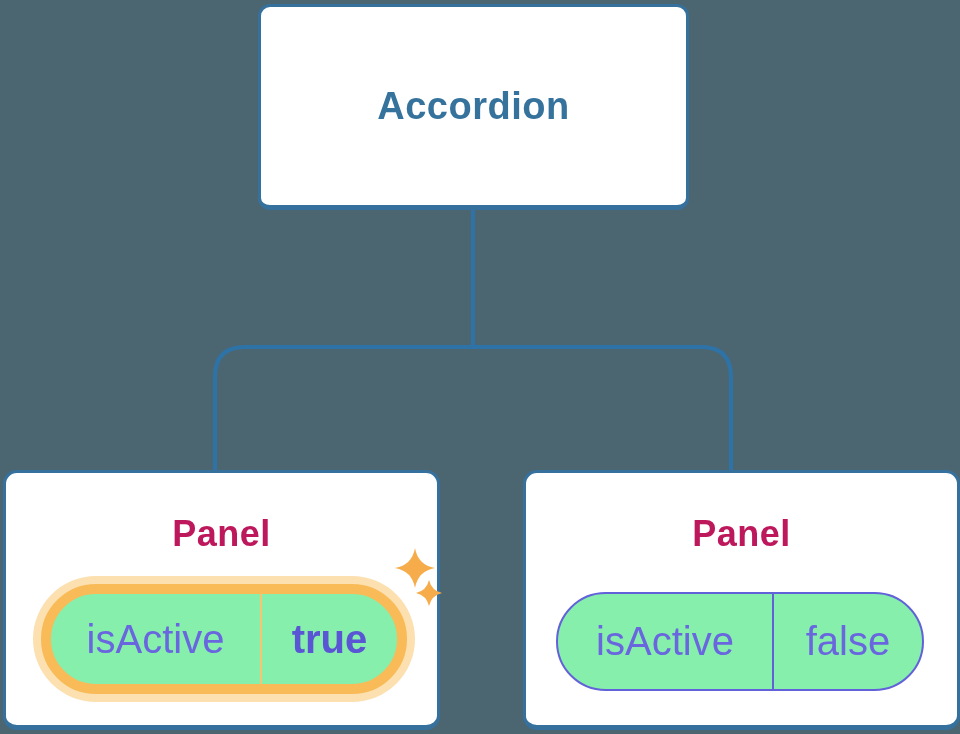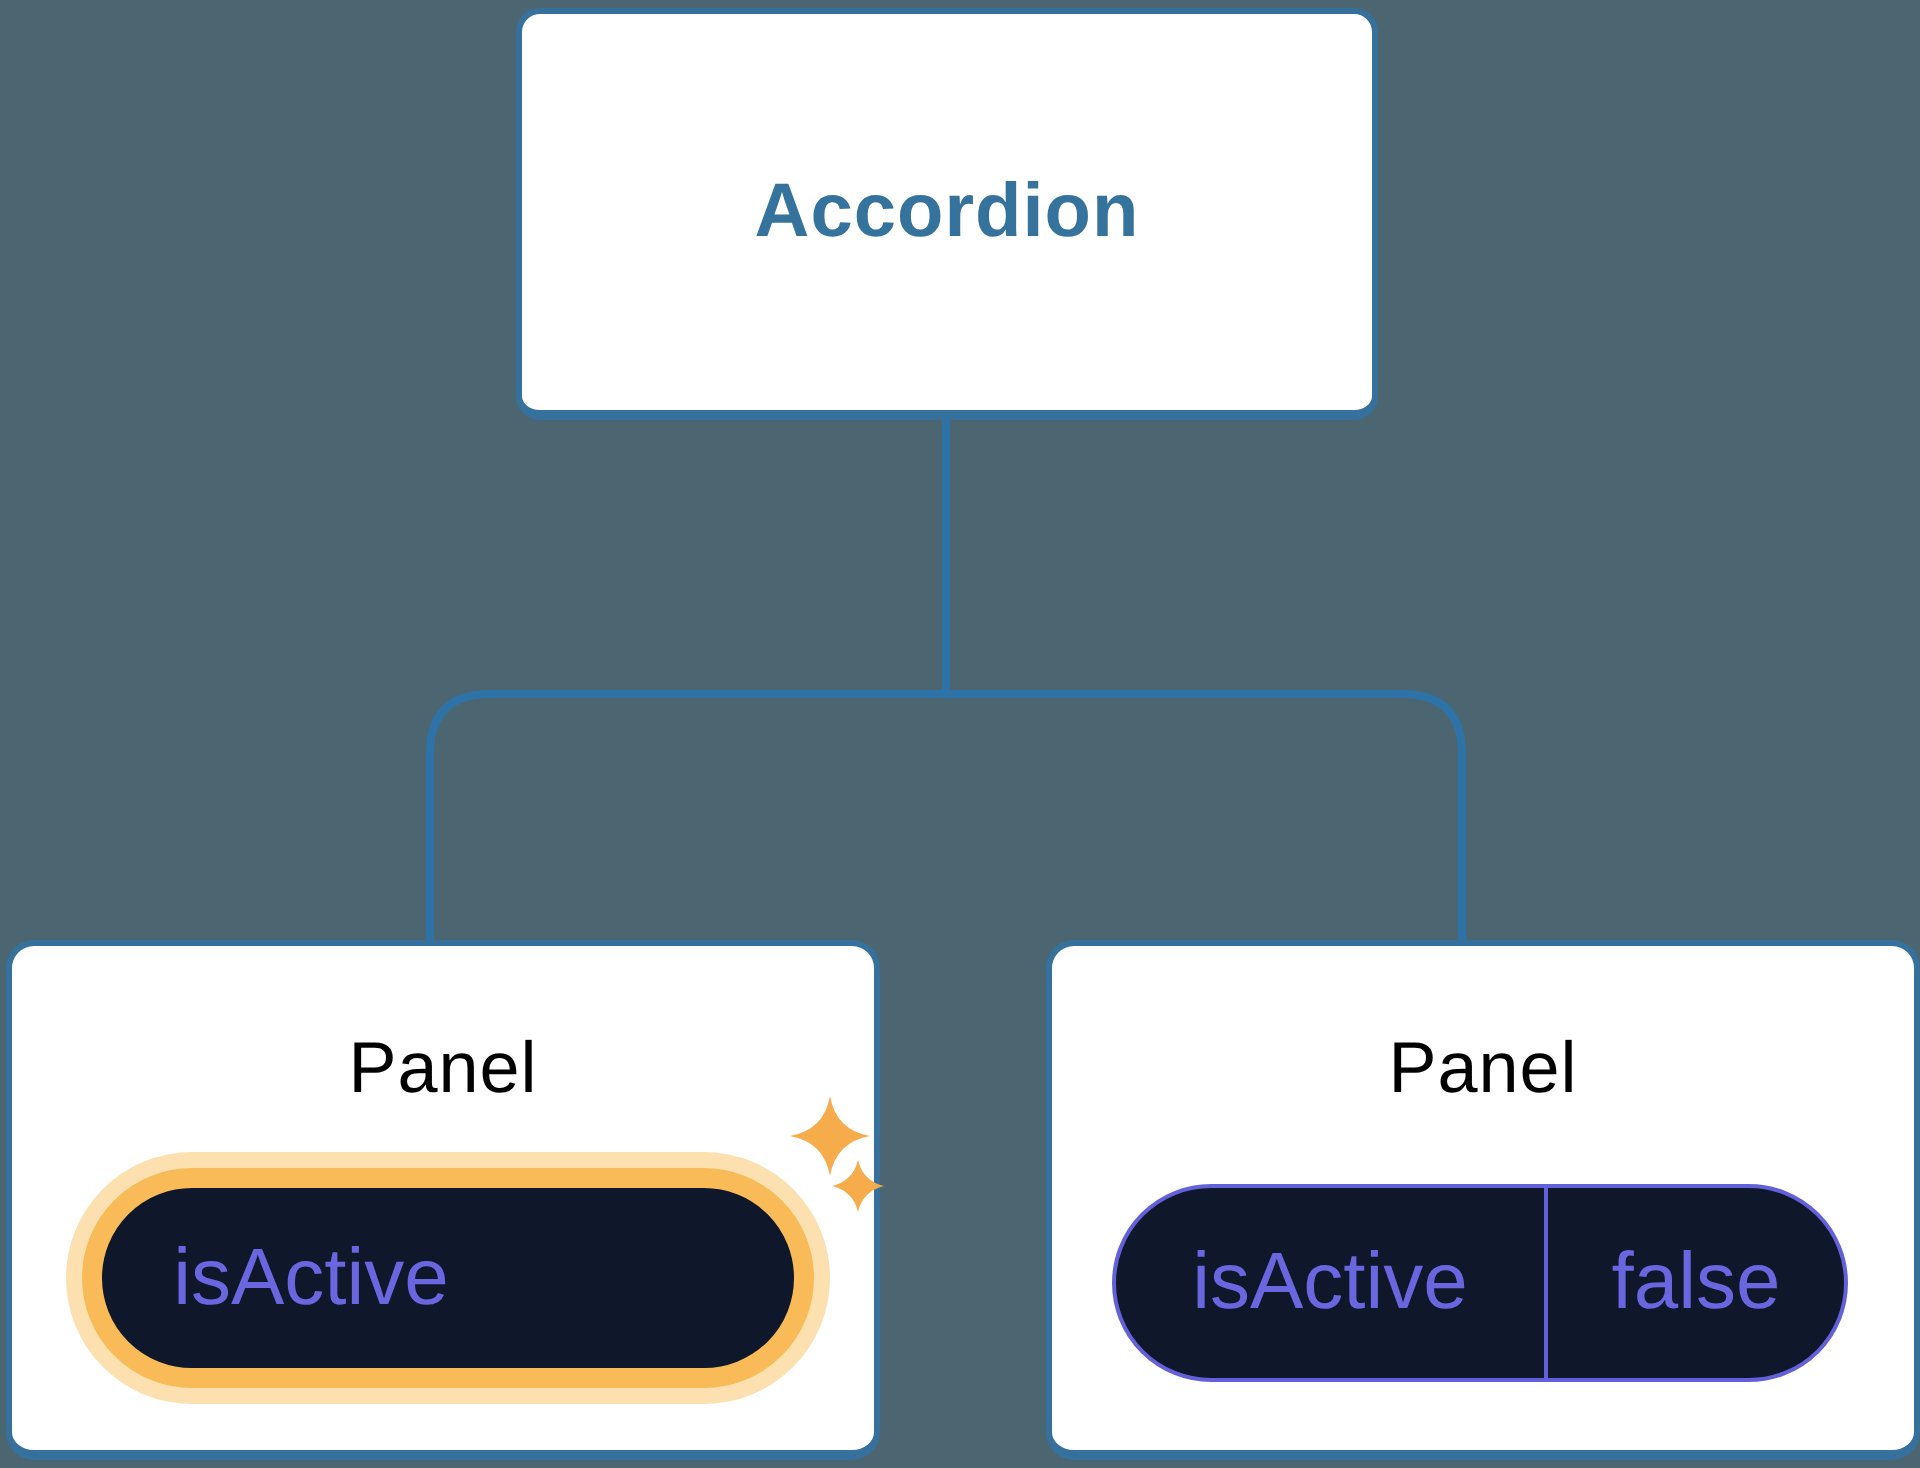--- a/index.html
+++ b/index.html
@@ -33,27 +33,27 @@
   }
   .node.panel{
     top:470px;width:437px;height:260px;
     border-radius:14px;
   }
   .panel-left{left:3px;}
   .panel-right{left:523px;width:434px;}
   .panel-title{
     position:absolute;left:0;right:0;top:40px;
     text-align:center;
-    color:#000000;font-size:36px;font-weight:400;letter-spacing:.5px;
+    color:#be185d;font-size:36px;font-weight:700;letter-spacing:.5px;
   }
 
   
   .pill{
     position:absolute;
-    background:#0f172a;
+    background:#86efac;
     border-radius:999px;
     box-sizing:border-box;
     display:flex;align-items:stretch;
   }
   .pill .cell{
     display:flex;align-items:center;justify-content:center;
     font-size:40px;
     color:#6966DF;
   }
   .pill-active{
@@ -88,20 +88,21 @@
   </svg>
 
   <div class="node root">
     <span class="root-label">Accordion</span>
   </div>
 
   <div class="node panel panel-left">
     <div class="panel-title">Panel</div>
     <div class="pill pill-active">
       <div class="cell cell-key">isActive</div>
+      <div class="cell cell-value">true</div>
     </div>
     <svg class="sparkles" viewBox="0 0 62 70" xmlns="http://www.w3.org/2000/svg">
       <path d="M27,7 Q30,24 47,27 Q30,30 27,47 Q24,30 7,27 Q24,24 27,7 Z"></path>
       <path d="M41,39 Q43.5,49.5 54,52 Q43.5,54.5 41,65 Q38.5,54.5 28,52 Q38.5,49.5 41,39 Z"></path>
     </svg>
   </div>
 
   <div class="node panel panel-right">
     <div class="panel-title">Panel</div>
     <div class="pill pill-inactive">

